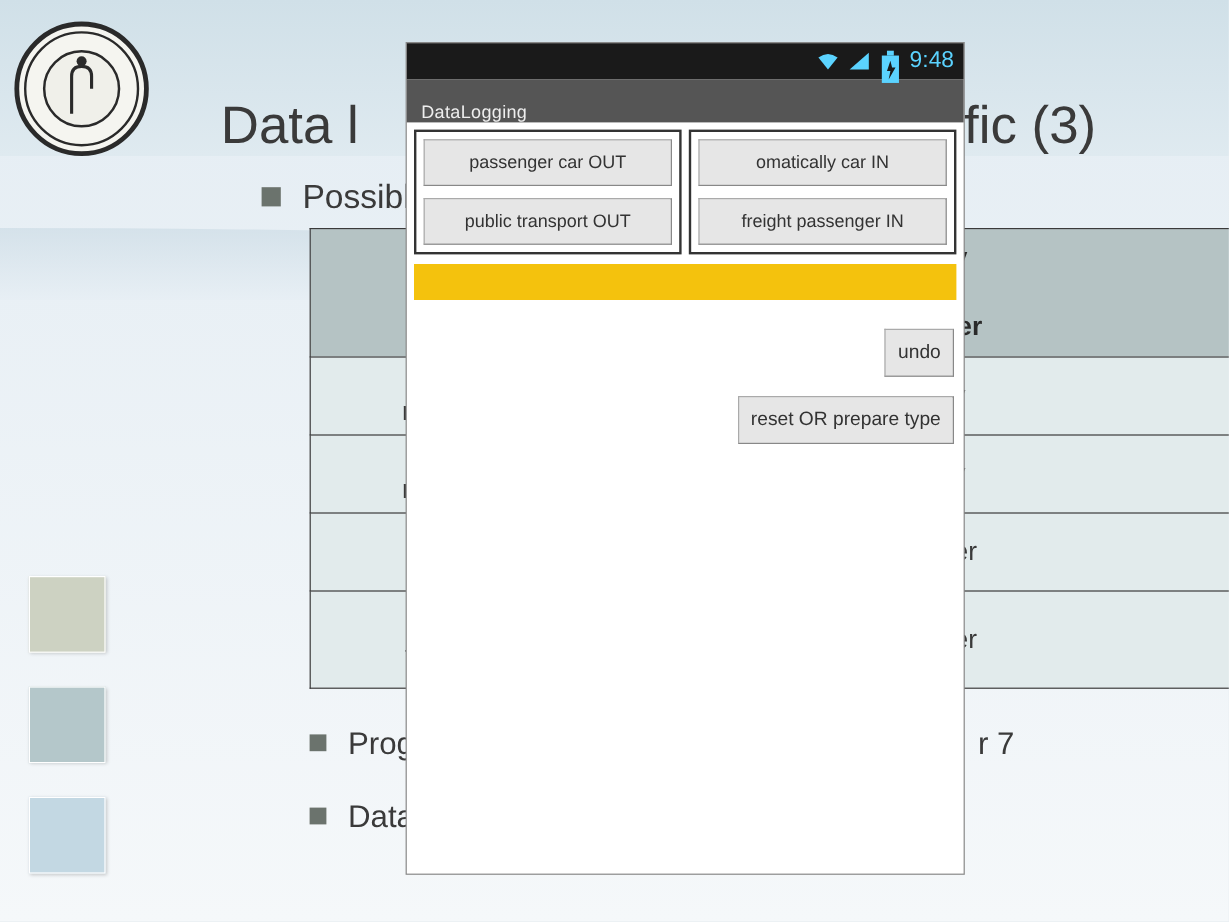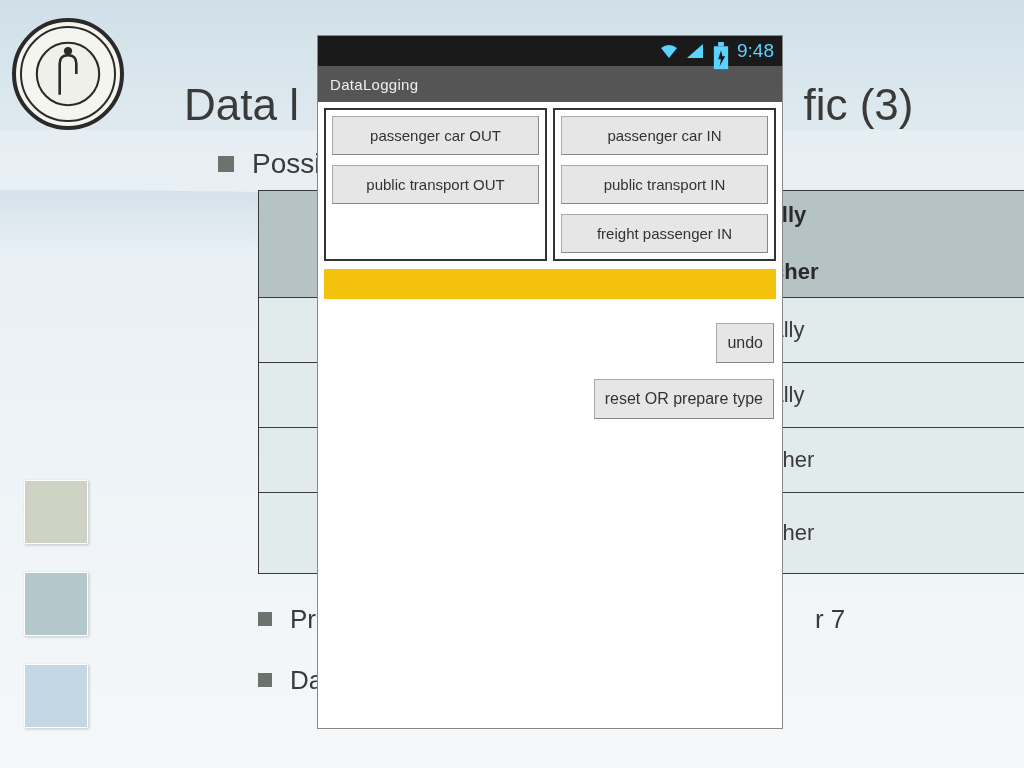--- a/index.html
+++ b/index.html
@@ -124,21 +124,21 @@
     border: 1px solid #fff;
     box-shadow: 1px 1px 3px rgba(0,0,0,0.2);
   }
   .side-squares .sq.s1 { background: #cdd2c2; }
   .side-squares .sq.s2 { background: #b4c7ca; }
   .side-squares .sq.s3 { background: #c3d8e3; }
 
   
   .phone {
     position: absolute;
-    left: 318px;
+    left: 339px;
     top: 36px;
     width: 464px;
     height: 692px;
     background: #fff;
     box-shadow: 0 0 0 1px #888;
   }
   .status-bar {
     height: 30px;
     background: #1a1a1a;
     display: flex;
@@ -156,21 +156,21 @@
   .status-bar .clock {
     color: #5bd3ff;
     font-size: 19px;
     font-weight: 500;
   }
   .app-bar {
     height: 36px;
     background: #555;
     color: #eee;
     display: flex;
-    align-items: center;
+    align-items: flex-end;
     padding-left: 12px;
     font-size: 15px;
     letter-spacing: 0.3px;
   }
   .phone-content {
     padding: 6px;
   }
   .btn-groups {
     display: flex;
     gap: 6px;
@@ -321,22 +321,21 @@
   <div class="app-bar">
     <span>DataLogging</span>
   </div>
   <div class="phone-content">
     <div class="btn-groups">
       <div class="btn-group">
         <div class="app-btn">passenger car OUT</div>
         <div class="app-btn">public transport OUT</div>
       </div>
       <div class="btn-group">
-        <div class="app-btn">passenger car IN</div>
-        <div class="app-btn">public transport IN</div>
+        <div class="app-btn">omatically car IN</div>
         <div class="app-btn">freight passenger IN</div>
       </div>
     </div>
     <div class="yellow-bar"></div>
     <div class="wide-btns">
       <div class="wide-btn">undo</div>
       <div class="wide-btn">reset OR prepare type</div>
     </div>
   </div>
 </div>

